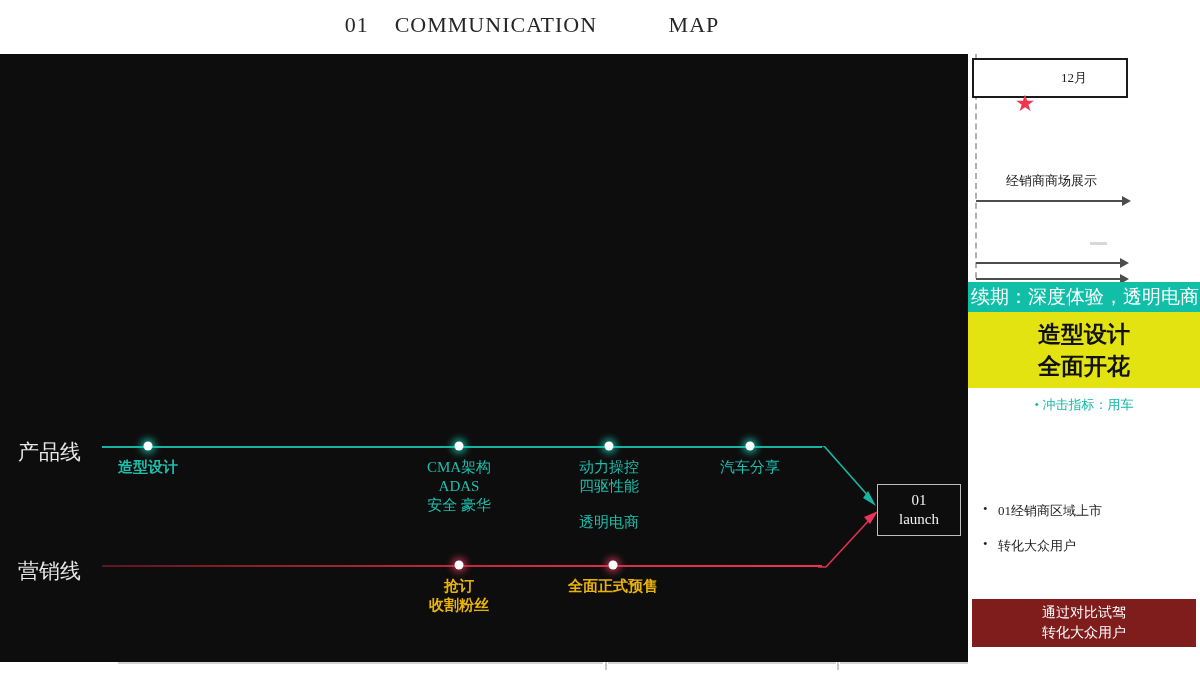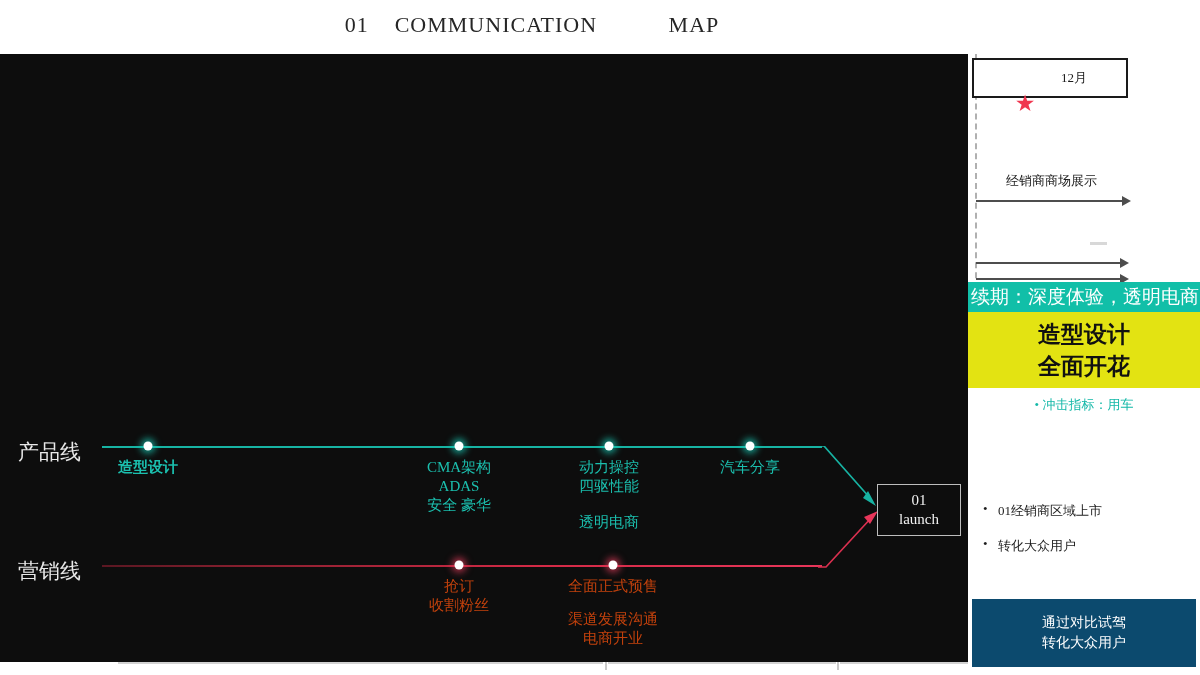--- a/index.html
+++ b/index.html
@@ -105,21 +105,21 @@
   .ms {
     position: absolute;
     transform: translateX(-50%);
     text-align: center;
     font-family: "Liberation Serif", "DejaVu Serif", serif;
     font-size: 15px;
     line-height: 19px;
     white-space: pre-line;
   }
   .ms.teal { color: #1bbfae; }
-  .ms.red  { color: #c2410c; }
+  .ms.red  { color: #eab308; font-weight: bold; }
 
   
   .launch-box {
     position: absolute;
     left: 877px;
     top: 430px;
     width: 84px;
     height: 52px;
     border: 1.3px solid #bdbdbd;
     background: #0d0d0d;
@@ -311,22 +311,22 @@
     position: absolute;
     left: 3px;
     top: -1px;
   }
 
   .gray-box {
     position: absolute;
     left: 4px;
     top: 545px;
     width: 224px;
-    height: 68px;
-    background: #0c4a6e;
+    height: 48px;
+    background: #7f1d1d;
     color: #ffffff;
     font-family: "Liberation Serif", "DejaVu Serif", serif;
     font-size: 14px;
     line-height: 20px;
     display: flex;
     flex-direction: column;
     align-items: center;
     justify-content: center;
     white-space: pre-line;
   }
@@ -372,22 +372,20 @@
     <div class="ms teal" style="left:609px; top:404px;">动力操控
 四驱性能</div>
     <div class="ms teal" style="left:609px; top:459px;">透明电商</div>
 
     <div class="ms teal" style="left:750px; top:404px;">汽车分享</div>
 
     <div class="ms red" style="left:459px; top:523px;">抢订
 收割粉丝</div>
 
     <div class="ms red" style="left:613px; top:523px;">全面正式预售</div>
-    <div class="ms red" style="left:613px; top:556px;">渠道发展沟通
-电商开业</div>
 
     <div class="launch-box">
       <span>01</span>
       <span>launch</span>
     </div>
   </div>
 
   <div class="bottom-strip">
     <div class="bottom-seg" style="left:118px; width:485px;"></div>
     <div class="bottom-seg" style="left:608px; width:228px;"></div>

